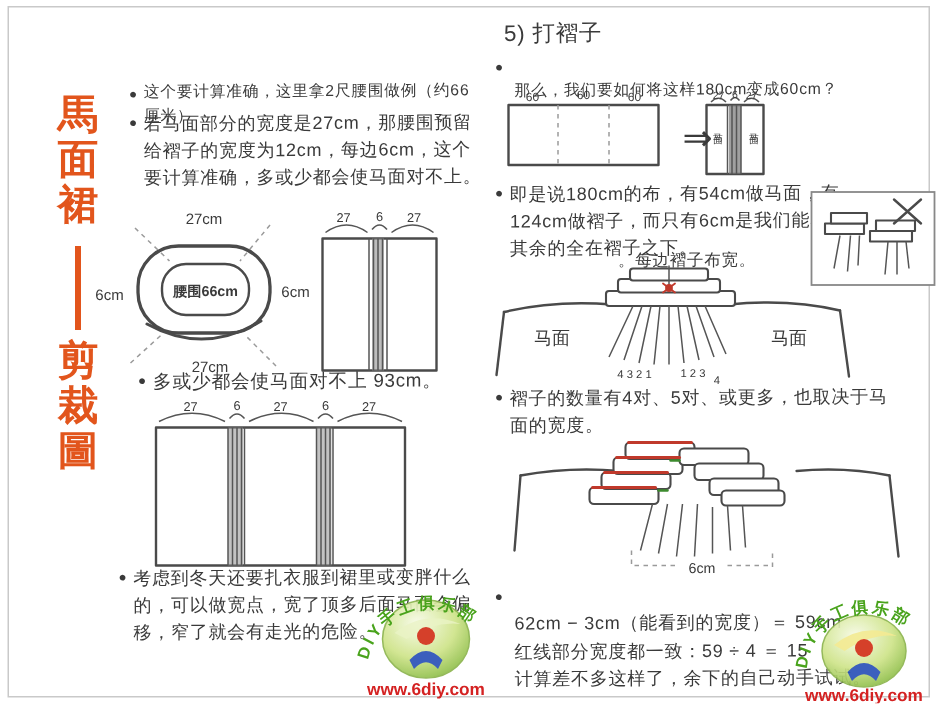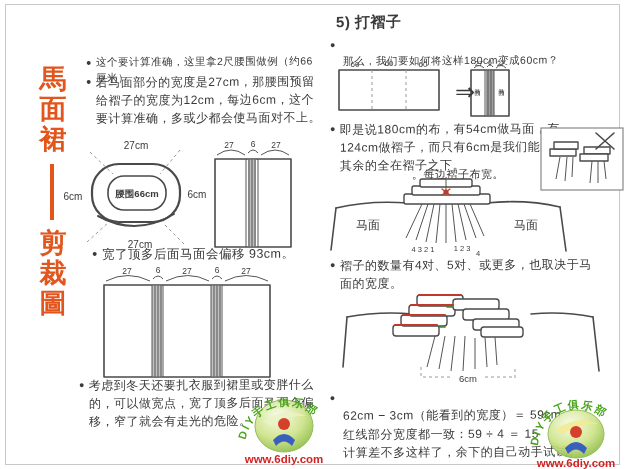--- a/index.html
+++ b/index.html
@@ -1,27 +1,27 @@
 <!DOCTYPE html>
 <html><head>
 <meta charset="utf-8">
 <style>
   html,body{margin:0;padding:0;background:#ffffff;}
   #canvas{position:relative;width:625px;height:469px;background:#ffffff;overflow:hidden;
           font-family:"Liberation Sans","DejaVu Sans",sans-serif;color:#3a3a3a;}
   .frame{position:absolute;left:5px;top:4px;right:5px;bottom:4px;border:1px solid #c9c9c9;pointer-events:none;}
   
-  .side-title{position:absolute;left:26px;top:64px;width:52px;text-align:right;color:#e2551c;
-              font-family:Liberation Sans, sans-serif;font-weight:bold;}
+  .side-title{position:absolute;left:26px;top:64px;width:52px;text-align:center;color:#e2551c;
+              font-family:Liberation Mono, monospace;font-weight:bold;}
   .vstack{width:1.08em;margin:0 auto;font-size:27px;line-height:1.12;word-break:break-all;}
   .title-dash{display:block;width:4px;height:56px;background:#e2551c;color:transparent;
               overflow:hidden;margin:9px auto 8px auto;}
   
   .hw{color:#3a3a3a;letter-spacing:0.5px;}
-  .heading{position:absolute;font-size:17px;font-weight:bold;transform:rotate(-0.6deg);}
+  .heading{position:absolute;font-size:17px;font-weight:normal;transform:rotate(-0.6deg);}
   .para{position:absolute;line-height:1.5;transform:rotate(-0.3deg);}
   .b{display:flex;gap:4px;}
   .dot{flex:0 0 auto;font-size:9px;line-height:1.9;}
   .ind{padding-left:13px;}
   svg text{fill:#3a3a3a;font-family:"Liberation Sans","DejaVu Sans",sans-serif;}
   .ink{stroke:#4a4a4a;fill:none;stroke-width:1.6;stroke-linecap:round;stroke-linejoin:round;}
   .ink2{stroke:#4a4a4a;fill:#ffffff;stroke-width:1.4;stroke-linejoin:round;}
   .thin{stroke:#555;fill:none;stroke-width:1;}
   .guide{stroke:#9a9a9a;fill:none;stroke-width:1;stroke-dasharray:3,3;}
   .redln{stroke:#c0392b;stroke-width:2;fill:none;stroke-linecap:round;}
@@ -84,21 +84,21 @@
       <path class="thin" d="M43,21 V109 M46,21 V109 M49,21 V109 M52,21 V109 M55,21 V109"></path>
     </g>
     <text x="26" y="10" font-size="8.5" text-anchor="middle">27</text>
     <text x="50" y="9" font-size="8.5" text-anchor="middle">6</text>
     <text x="73" y="10" font-size="8.5" text-anchor="middle">27</text>
   </svg>
 
   <div class="para hw" style="left:92px;top:245px;width:235px;font-size:12.5px;">
     <div class="b">
       <span class="dot">●</span>
-      <span>宽了顶多后面马面会偏移 93cm。</span>
+      <span>多或少都会使马面对不上 93cm。</span>
     </div>
   </div>
 
   <svg style="position:absolute;left:94px;top:263px;" width="185" height="120" viewBox="0 0 185 120">
     <g>
       <path class="thin" d="M12,18 Q34,7 56,18"></path>
         <path class="thin" d="M59,16 Q64,10 69,16"></path>
       <path class="thin" d="M72,18 Q94,7 115,18"></path>
         <path class="thin" d="M118,16 Q123,10 128,16"></path>
       <path class="thin" d="M131,18 Q152,7 174,18"></path>

